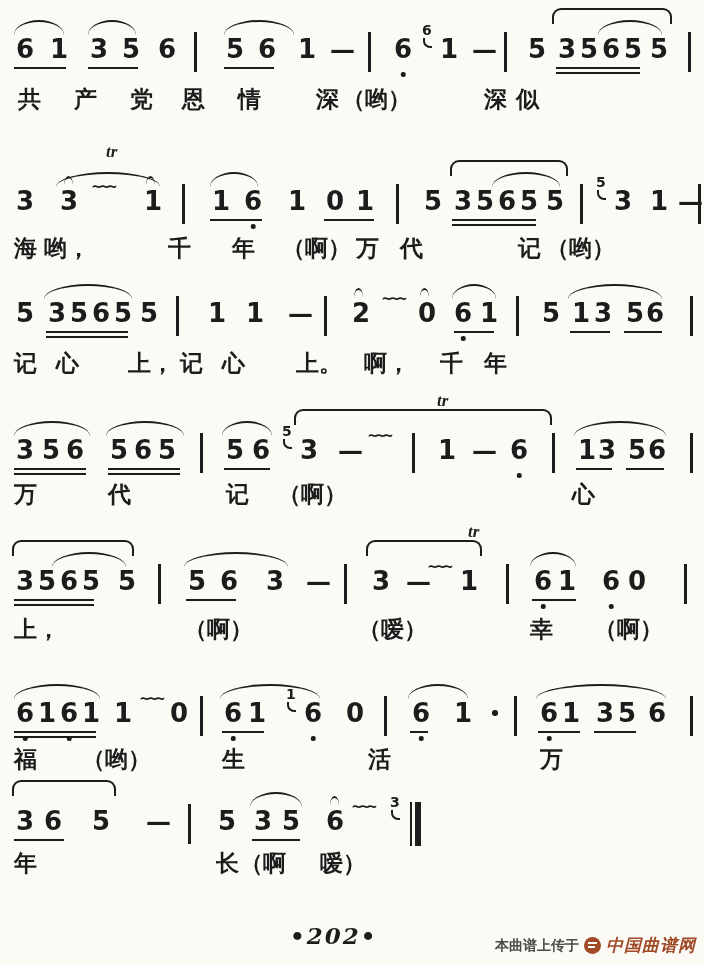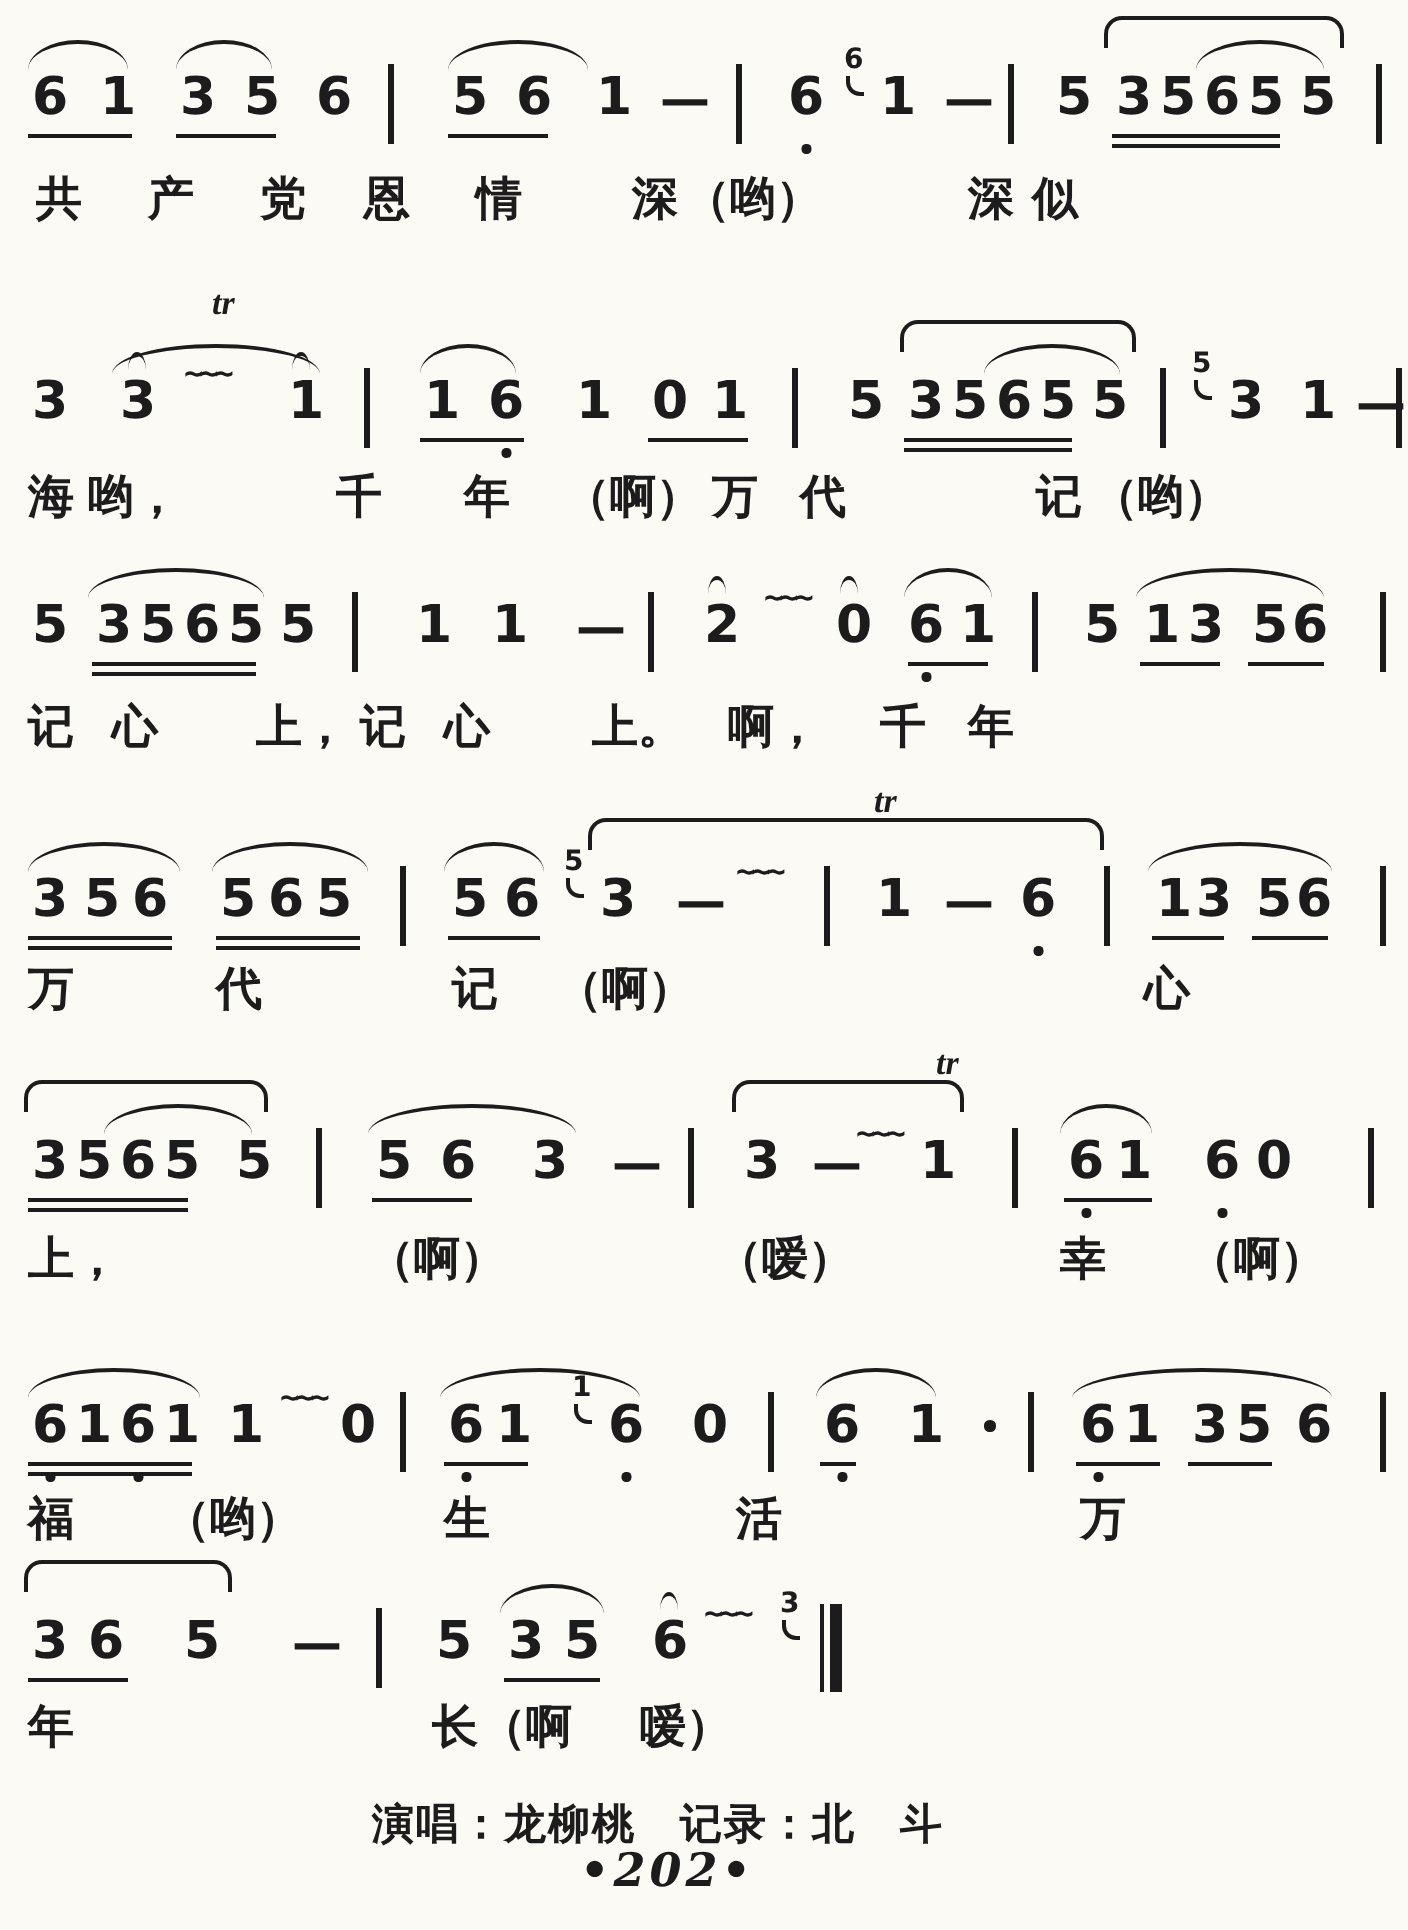--- a/index.html
+++ b/index.html
@@ -30,22 +30,29 @@
   .wm-site{font:italic 700 17px "Liberation Serif",serif;color:var(--accent);letter-spacing:1px;}
   .logo{width:17px;height:17px;border-radius:50%;position:relative;background:var(--accent);flex:0 0 auto;}
   .logo i{position:absolute;left:4px;height:2px;background:#fff;display:block;}
   .logo i.l1{top:5px;width:9px;}
   .logo i.l2{top:9px;width:7px;}
 </style>
 </head>
 <body>
 
 <div class="sheet" style="background: rgb(251, 250, 245); --ink: #1c1c1c; --accent: #a04a28;">
-  <div class="credits">演唱：龙柳桃　记录：北　斗</div>
   <div class="pagenum">•202•</div>
+  <div class="wm">
+    <span class="wm-prefix">本曲谱上传于</span>
+    <span class="logo">
+        <i class="l1"></i>
+        <i class="l2"></i>
+      </span>
+    <span class="wm-site">中国曲谱网</span>
+  </div>
 <div class="system" style="top: 36px;">
       <i class="slur" style="left: 14px; width: 50px;"></i>
       <i class="slur" style="left: 88px; width: 48px;"></i>
       <i class="slur" style="left: 224px; width: 70px;"></i>
       <i class="bigslur" style="left: 552px; width: 116px;"></i>
       <i class="slur" style="left: 598px; width: 64px;"></i>
       <i class="beam" style="left: 14px; width: 52px; top: 31px;"></i>
       <i class="beam" style="left: 88px; width: 50px; top: 31px;"></i>
       <i class="beam" style="left: 224px; width: 50px; top: 31px;"></i>
       <i class="beam" style="left: 556px; width: 84px; top: 31px;"></i>

